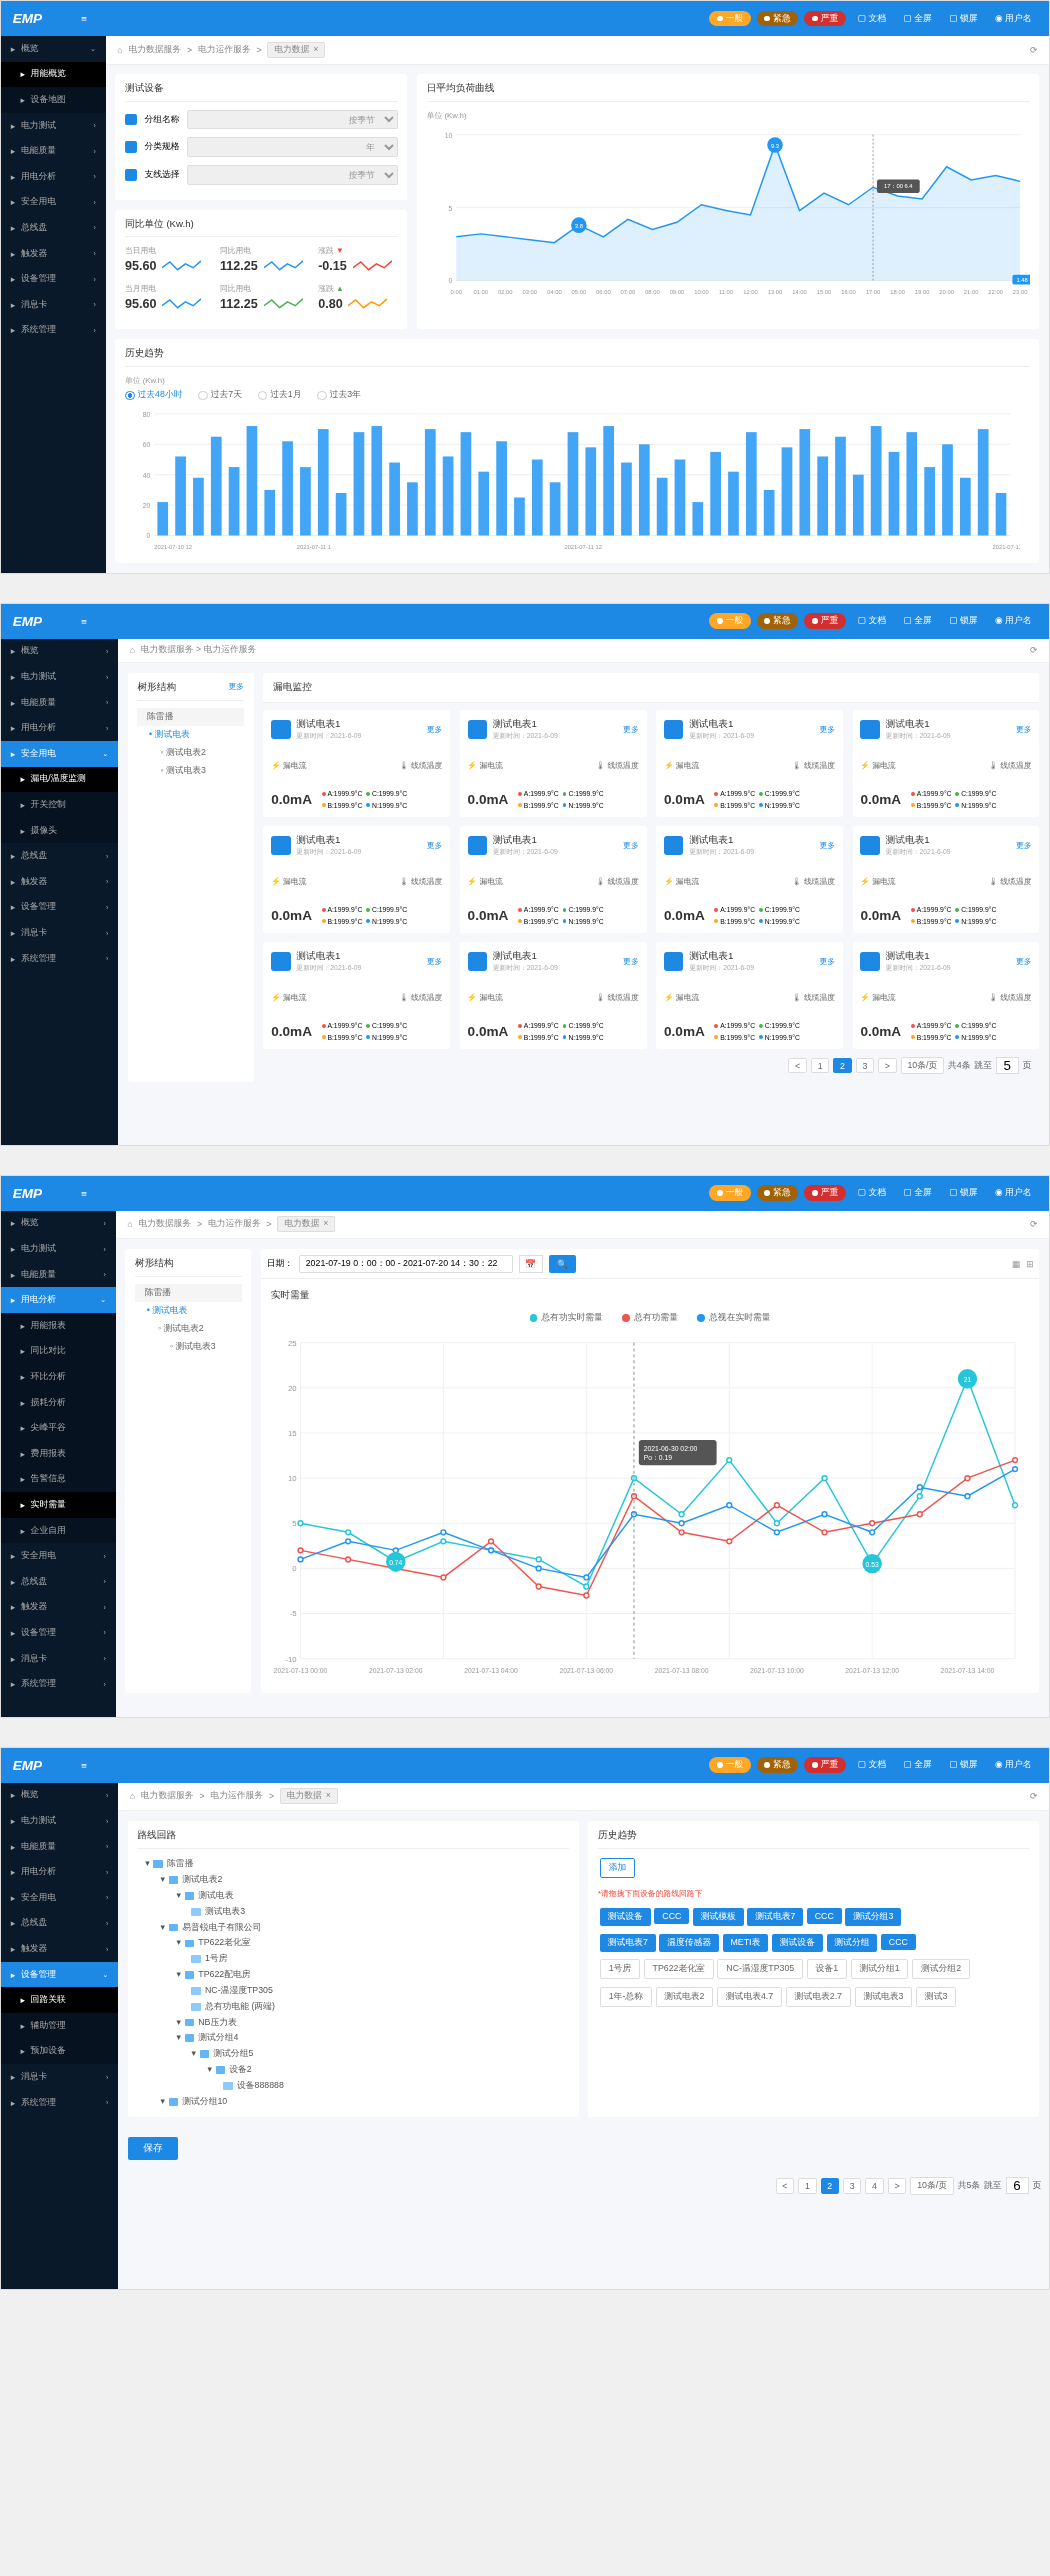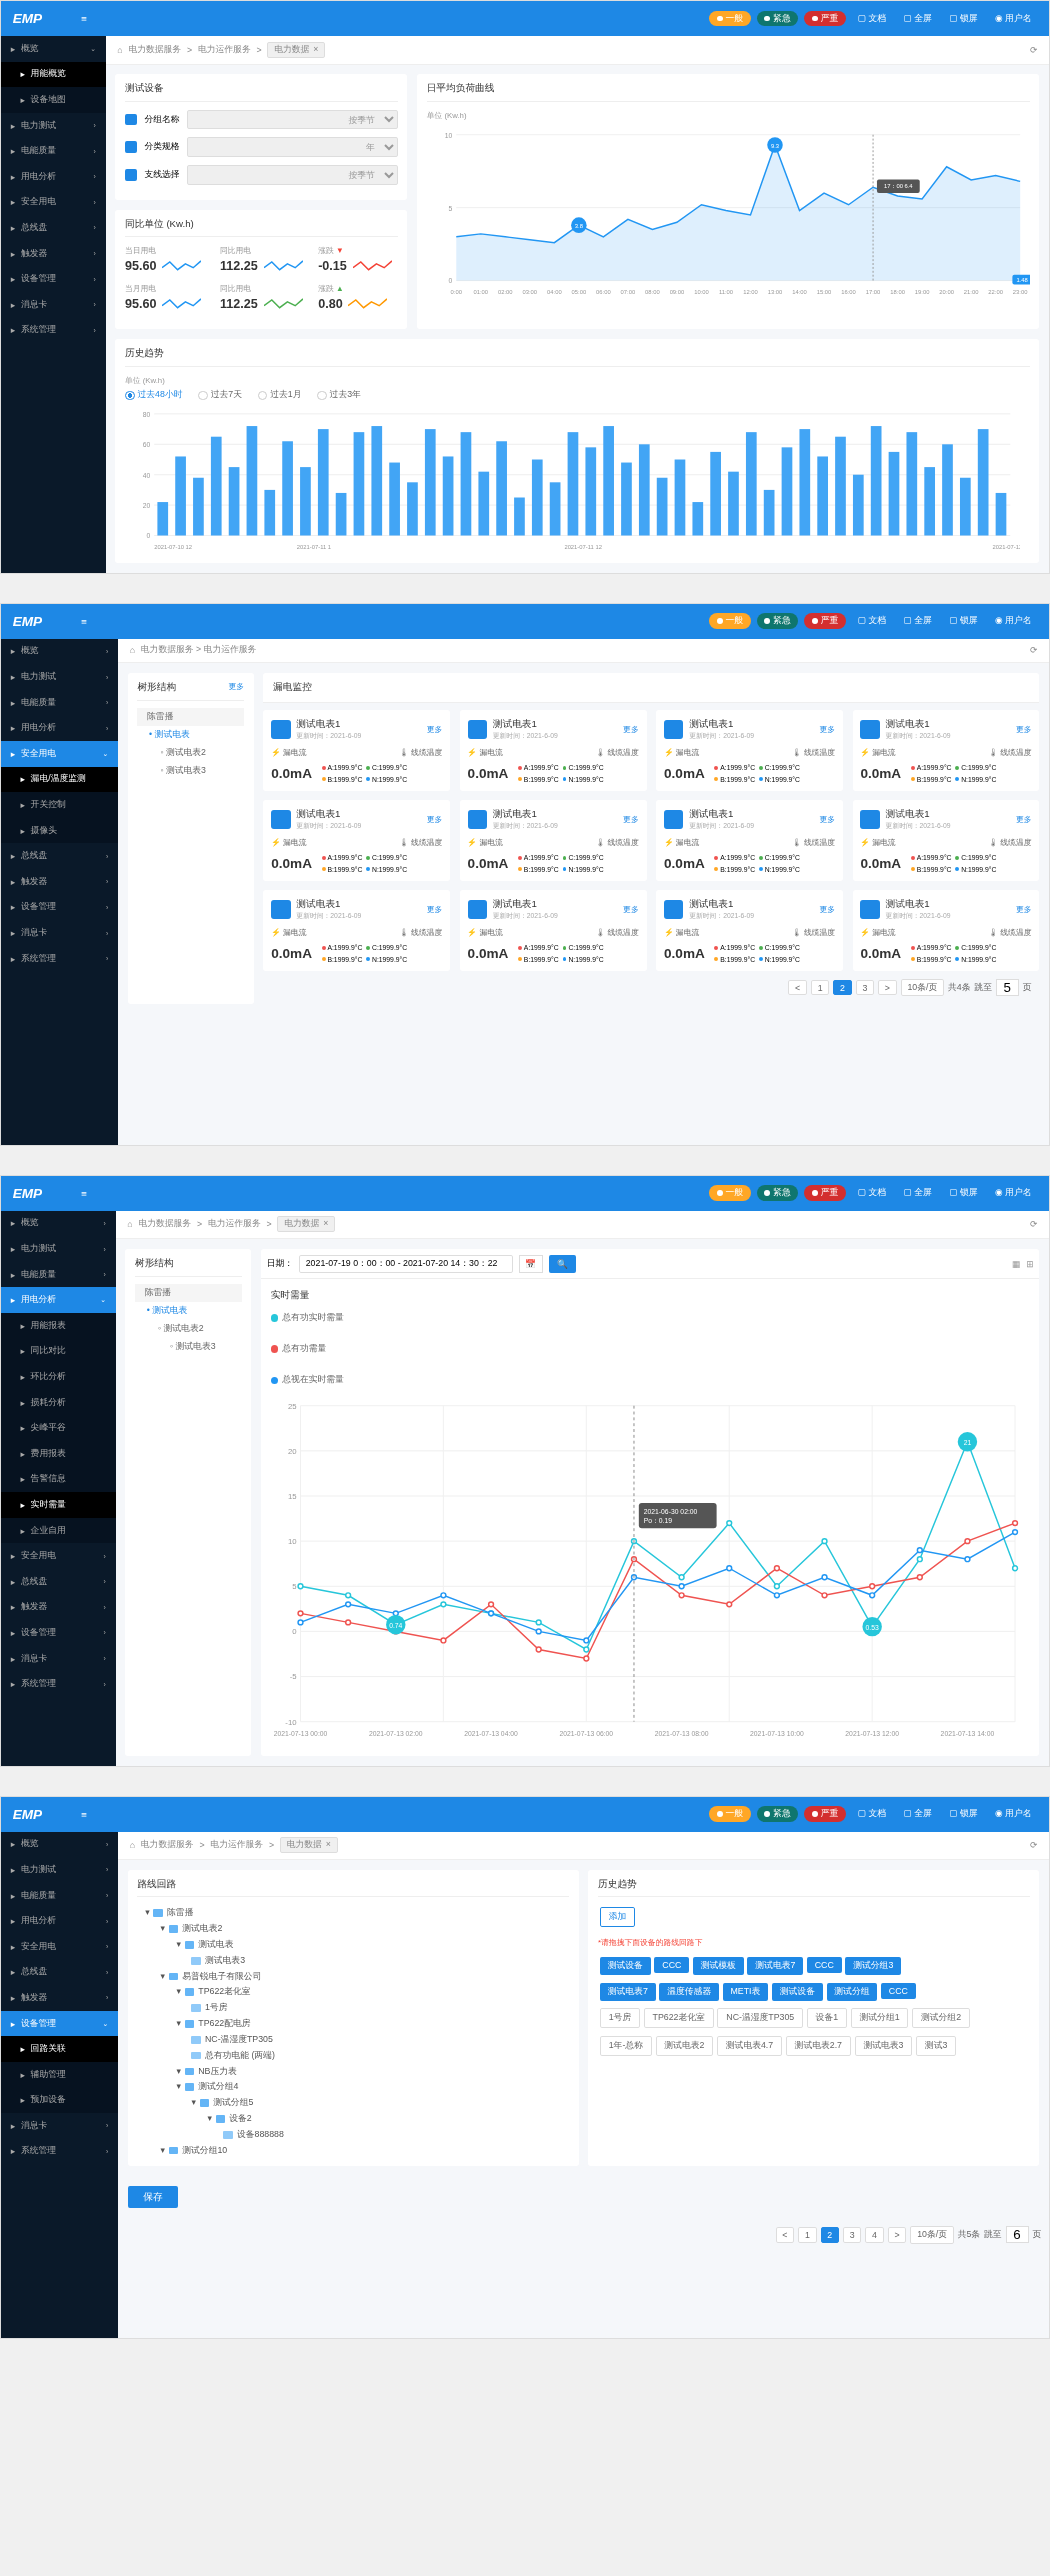--- a/index.html
+++ b/index.html
@@ -4,21 +4,21 @@
 <style>
 * { margin: 0; padding: 0; box-sizing: border-box; font-family: -apple-system, "Microsoft YaHei", sans-serif; }
 body { background: #f0f0f0; font-size: 9.7px; }
 .screenshot { width: 1050px; background: #fff; margin-bottom: 29px; border: 1px solid #ddd; }
 .topbar { height: 35px; background: #1e88e5; display: flex; align-items: center; color: #fff; padding: 0 11.7px; }
 .logo { font-size: 13.6px; font-weight: bold; font-style: italic; text-align: right; }
 .hamburger { margin-left: 39px; cursor: pointer; }
 .topbar-right { margin-left: auto; display: flex; align-items: center; gap: 5.8px; }
 .badge { display: inline-flex; align-items: center; gap: 2.9px; padding: 1.9px 7.8px; border-radius: 9.7px; font-size: 8.8px; }
 .badge.yellow { background: #ffa726; }
-.badge.red { background: #0f766e; }
+.badge.red { background: #a16207; }
 .badge.darkred { background: #d32f2f; }
 .topbtn { display: inline-flex; align-items: center; gap: 2.9px; font-size: 8.8px; padding: 1.9px 5.8px; }
 .dot { width: 5.8px; height: 5.8px; border-radius: 50%; display: inline-block; }
 .layout { display: flex; min-height: 506px; }
 .sidebar { width: 117px; background: #0a1929; color: #aaa; font-size: 8.8px; }
 .sidebar .item { padding: 6.8px 9.7px; display: flex; align-items: center; gap: 5.8px; cursor: pointer; }
 .sidebar .item.active { background: #1e88e5; color: #fff; }
 .sidebar .item.sub { padding-left: 19.4px; background: #061220; }
 .sidebar .item.sub.active { background: #000; color: #fff; }
 .sidebar .item .chev { margin-left: auto; font-size: 6.8px; }
@@ -50,37 +50,37 @@
 .tree { font-size: 8.8px; color: #666; }
 .tree .tnode { padding: 2.9px 0 2.9px 9.7px; cursor: pointer; }
 .tree .tnode.active { color: #1e88e5; }
 .cards { display: grid; grid-template-columns: repeat(4, 1fr); gap: 9.7px; }
 .card { background: #fff; border-radius: 2.9px; padding: 7.8px; font-size: 7.8px; }
 .card-head { display: flex; align-items: center; gap: 5.8px; margin-bottom: 3.9px; }
 .card-icon { width: 19.4px; height: 19.4px; background: #1e88e5; border-radius: 2.9px; }
 .card-title { font-size: 9.7px; color: #333; }
 .card-sub { font-size: 6.8px; color: #aaa; }
 .card .more { margin-left: auto; color: #1e88e5; cursor: pointer; }
-.card-row { display: flex; justify-content: space-between; margin: 6px 0; color: #666; }
+.card-row { display: flex; justify-content: space-between; margin: 19px 0; color: #666; }
 .card-val { font-size: 13.6px; font-weight: bold; color: #333; margin: 1.9px 0; }
 .temps { display: flex; flex-wrap: wrap; gap: 3.9px; font-size: 6.8px; }
 .temps span { display: inline-flex; align-items: center; gap: 1.9px; }
 .tdot { width: 3.9px; height: 3.9px; border-radius: 50%; }
 .pagination { display: flex; align-items: center; justify-content: flex-end; gap: 3.9px; font-size: 8.8px; color: #666; padding: 7.8px; }
 .pagination .pg { border: 1px solid #ddd; padding: 1.9px 5.8px; border-radius: 1.9px; cursor: pointer; background: #fff; }
 .pagination .pg.active { background: #1e88e5; color: #fff; border-color: #1e88e5; }
 
 .tag { display: inline-block; background: #1e88e5; color: #fff; padding: 2.9px 7.8px; border-radius: 1.9px; font-size: 8.8px; margin: 1.9px; cursor: pointer; }
 .tag.outline { background: #fff; color: #666; border: 1px solid #ddd; }
 .folder-tree { font-size: 8.8px; color: #555; line-height: 1.8; }
 .folder-tree .fnode { padding-left: 13.6px; display: flex; align-items: center; gap: 3.9px; cursor: pointer; }
 .ficon { width: 9.7px; height: 7.8px; background: #64b5f6; border-radius: 1px; display: inline-block; }
 .ficon.file { background: #90caf9; }
 .save-btn { background: #1e88e5; color: #fff; border: none; padding: 4.9px 15.6px; border-radius: 1.9px; font-size: 9.7px; margin: 9.7px; cursor: pointer; }
-.legend { display: flex; justify-content: center; gap: 19.4px; font-size: 8.8px; color: #666; margin-bottom: 9.7px; flex-direction: column; }
+.legend { display: flex; justify-content: center; gap: 19.4px; font-size: 8.8px; color: #666; margin-bottom: 9.7px; }
 .legend span { display: flex; align-items: center; gap: 3.9px; }
 .ldot { width: 7.8px; height: 7.8px; border-radius: 50%; }
 .toolbar { display: flex; align-items: center; gap: 5.8px; padding: 5.8px; font-size: 8.8px; }
 .toolbar input { border: 1px solid #ddd; padding: 2.9px 5.8px; font-size: 8.8px; border-radius: 1.9px; }
 .toolbar .btn { background: #1e88e5; color: #fff; padding: 3.9px 7.8px; border-radius: 1.9px; cursor: pointer; }
 </style>
 </head>
 <body>
 
 <div class="screenshot">

